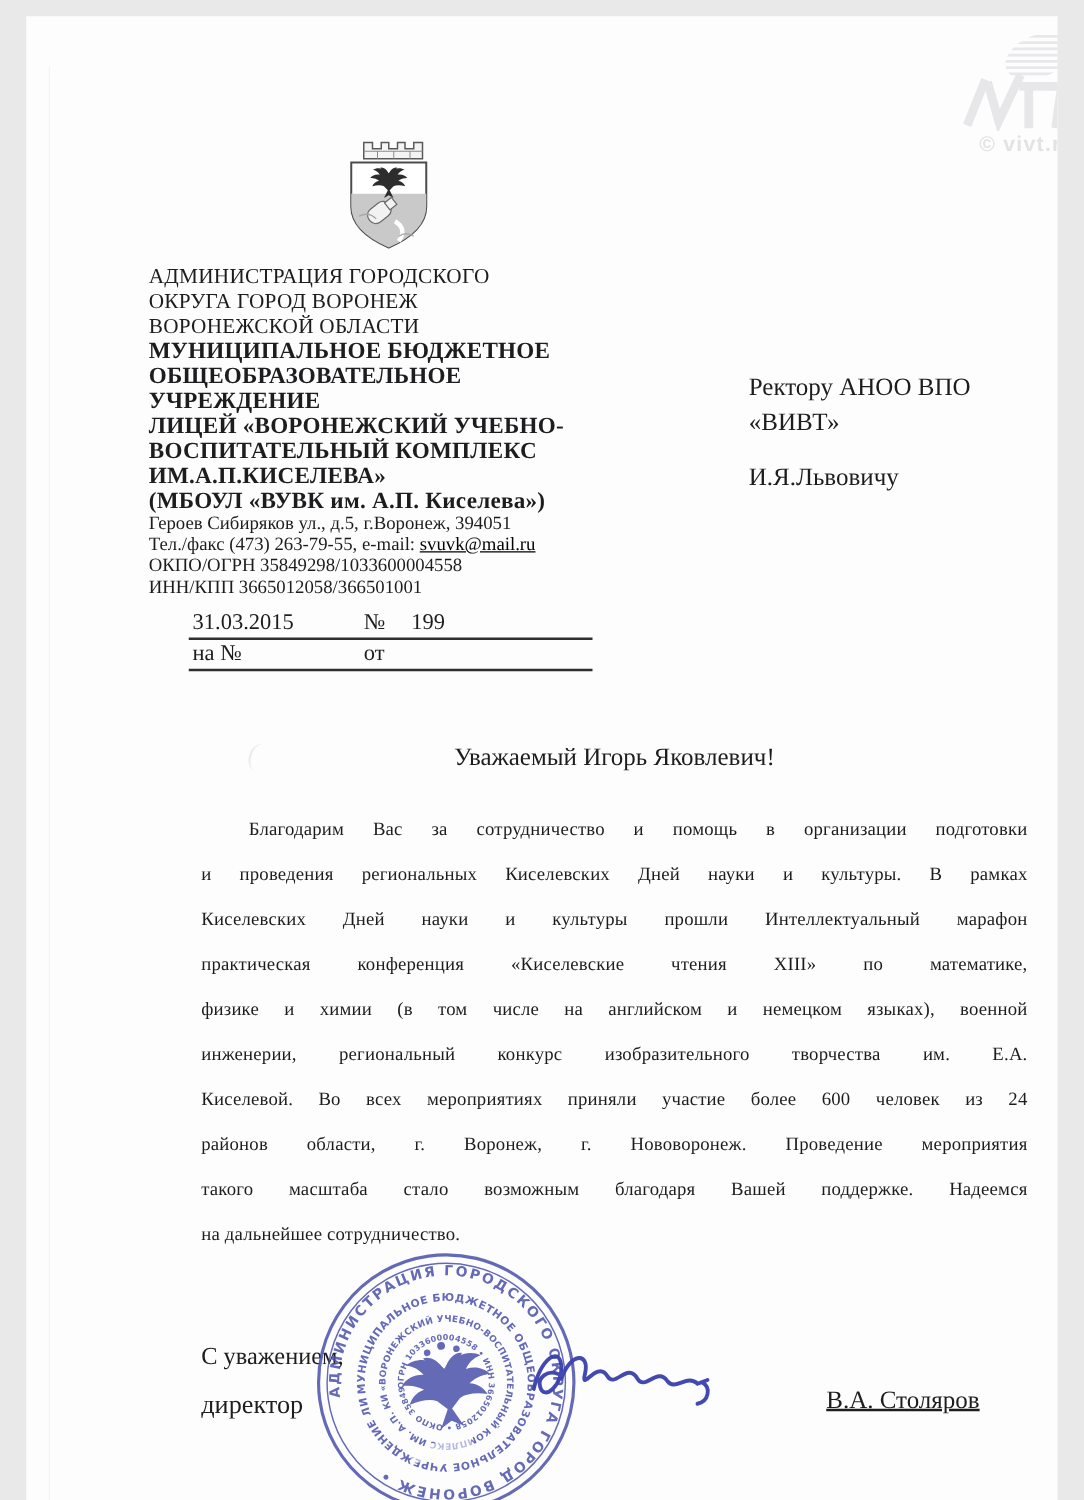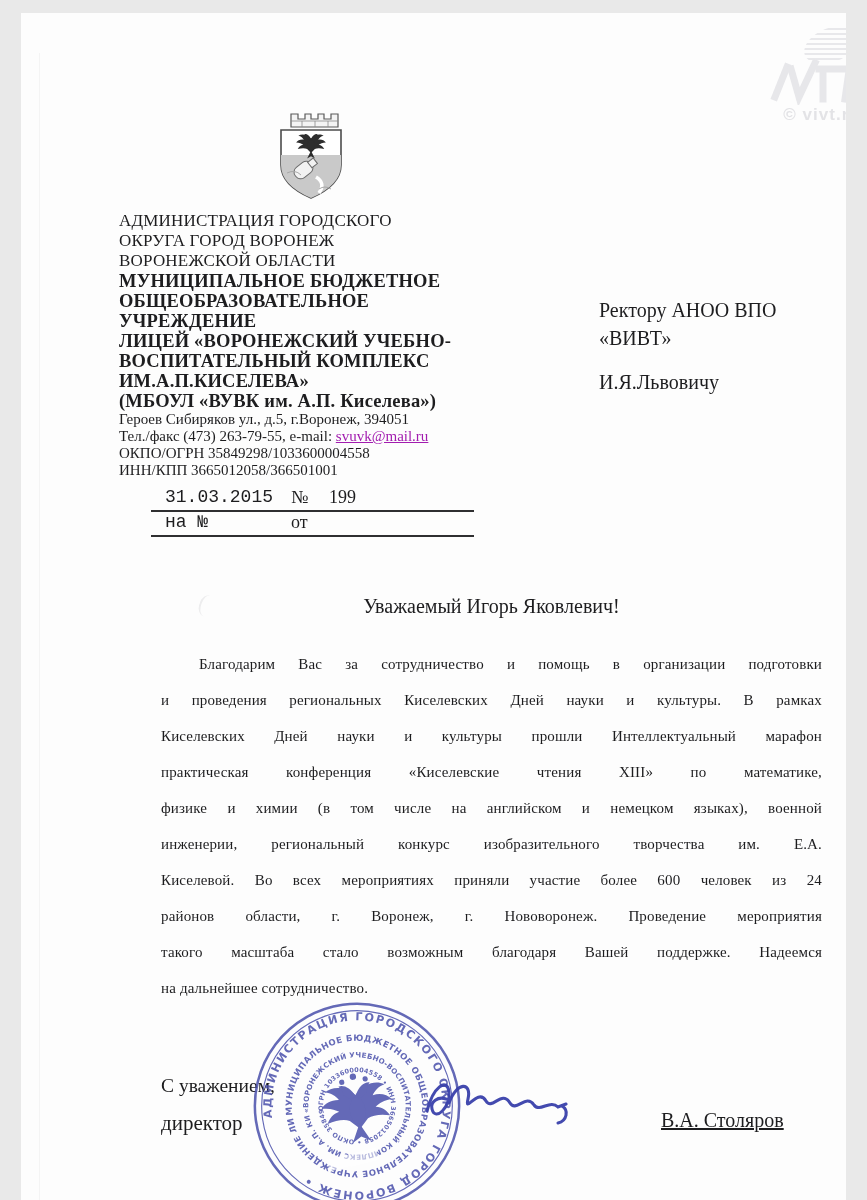--- a/index.html
+++ b/index.html
@@ -18,31 +18,31 @@
     font-weight:bold; color:#e3e3e6; letter-spacing:1px; margin-top:-4px; }
 
   
   .arms { position:absolute; left:248px; top:90px; }
 
   
   .letterhead { position:absolute; left:98px; top:198px; width:368px; text-align:left; }
   .lh-reg  { font-size:17px;  line-height:20px; letter-spacing:0.2px; }
   .lh-bold { font-size:18.5px; line-height:20px; font-weight:bold; letter-spacing:0.2px; }
   .lh-small { font-size:15px; line-height:17px; }
-  .lh-email { color:#a21caf; text-decoration:underline; }
+  .lh-email { color:#000000; text-decoration:underline; }
 
   
   .recipient { position:absolute; left:578px; top:283px; font-size:20px; line-height:28px; }
   .recipient .r3 { margin-top:16px; }
 
   
   .refblock { position:absolute; left:130px; top:474px; width:323px; font-size:18px; }
   .ref-row { position:relative; height:23px; border-bottom:2px solid #2f2f31; }
   .ref-row span { position:absolute; top:0; }
-  .ref-c1 { left:14px;font-family:Liberation Mono, monospace; }
+  .ref-c1 { left:3px; }
   .ref-c2 { left:140px; }
   .ref-c2b { left:178px; }
 
   
   .salutation { position:absolute; left:140px; top:582px; width:661px;
     text-align:center; font-size:20px; }
   .body { position:absolute; left:140px; top:633px; width:661px; }
   .bline { height:36px; line-height:36px; font-size:15px; letter-spacing:0.15px;
     text-align:justify; text-align-last:justify; white-space:nowrap; }
   .bline.first { text-indent:38px; }

